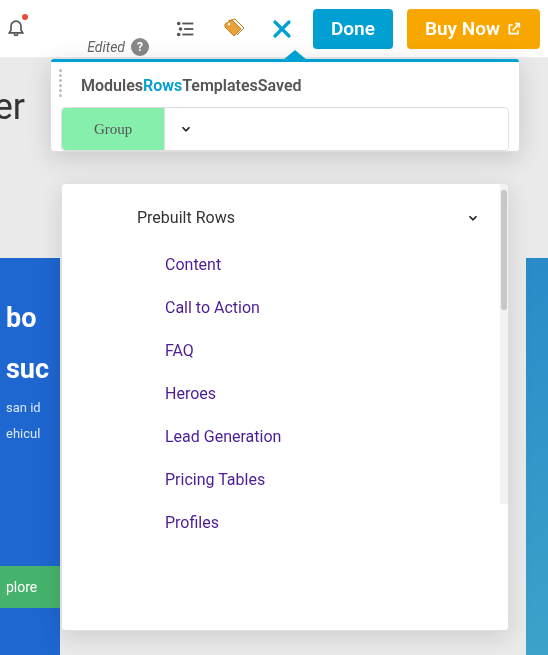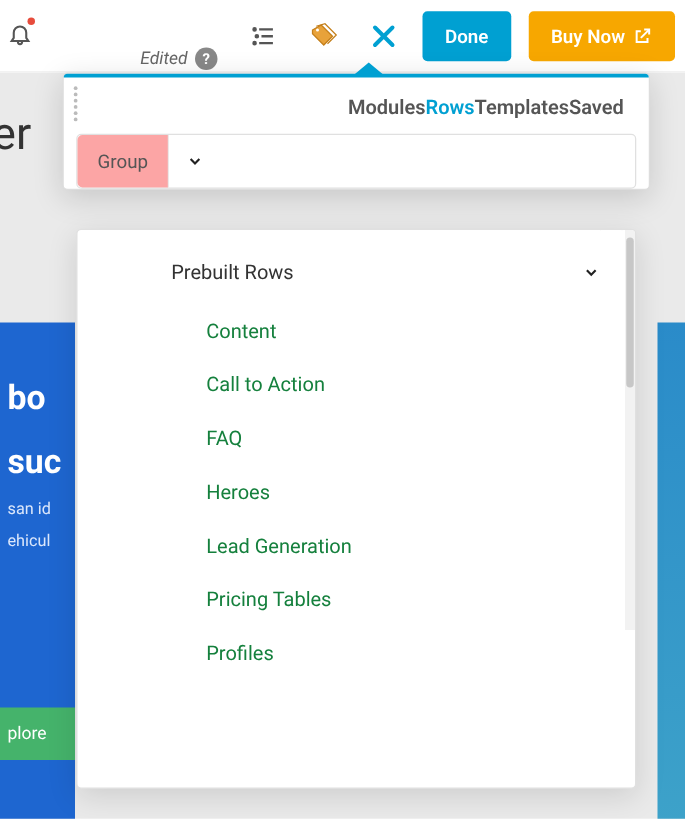--- a/index.html
+++ b/index.html
@@ -65,21 +65,21 @@
     align-items: center;
     justify-content: center;
     width: 34px; height: 34px;
     cursor: pointer;
   }
   .close-btn svg { stroke: #00a0d2; }
   .btn {
     height: 40px;
     padding: 0 18px;
     border-radius: 4px;
-    font-size: 15px;
+    font-size: 19px;
     font-weight: 600;
     display: flex;
     align-items: center;
     gap: 6px;
     cursor: pointer;
     color: #fff;
   }
   .btn-done { background: #00a0d2; }
   .btn-buy { background: #f7a700; }
   .btn-buy svg { display: block; }
@@ -177,49 +177,50 @@
     flex-direction: column;
     gap: 2px;
   }
   .drag-dots span {
     width: 3px; height: 3px;
     background: #bbb;
     border-radius: 50%;
   }
   .panel-tabs {
     display: flex;
-    justify-content: flex-end;
+    justify-content: flex-start;
     padding: 14px 20px 12px 30px;
   }
   .panel-tab {
     font-size: 16px;
     font-weight: 600;
     color: #555;
     cursor: pointer;
   }
   .panel-tab.active { color: #00a0d2; }
   .panel-subbar {
     margin: 0 10px;
     border: 1px solid #e0e0e0;
     border-radius: 4px;
     height: 44px;
     display: flex;
     align-items: center;
     position: relative;
   }
   .subbar-group {
-    background: #fca5a5;
+    background: #86efac;
     height: 100%;
     display: flex;
     align-items: center;
-    padding: 0 16px;
+    padding: 0 32px;
     font-size: 15px;
     color: #555;
     border-right: 1px solid #e0e0e0;
     border-radius: 4px 0 0 4px;
+    font-family: Liberation Serif, serif;
   }
   .subbar-select {
     flex: 1;
     padding: 0 14px;
     font-size: 15px;
     color: #444;
     display: flex;
     align-items: center;
     height: 100%;
     cursor: pointer;
@@ -274,21 +275,21 @@
     font-size: 16px;
     color: #333;
     cursor: pointer;
   }
   .items-list {
     padding: 4px 0 20px 0;
   }
   .item {
     padding: 12px 0 12px 56px;
     font-size: 16px;
-    color: #15803d;
+    color: #4c1d95;
     cursor: pointer;
   }
 
   .chevron { display: inline-flex; }
 </style>
 </head>
 <body>
 
 <div class="top-toolbar">
   <div class="bell-wrap">

